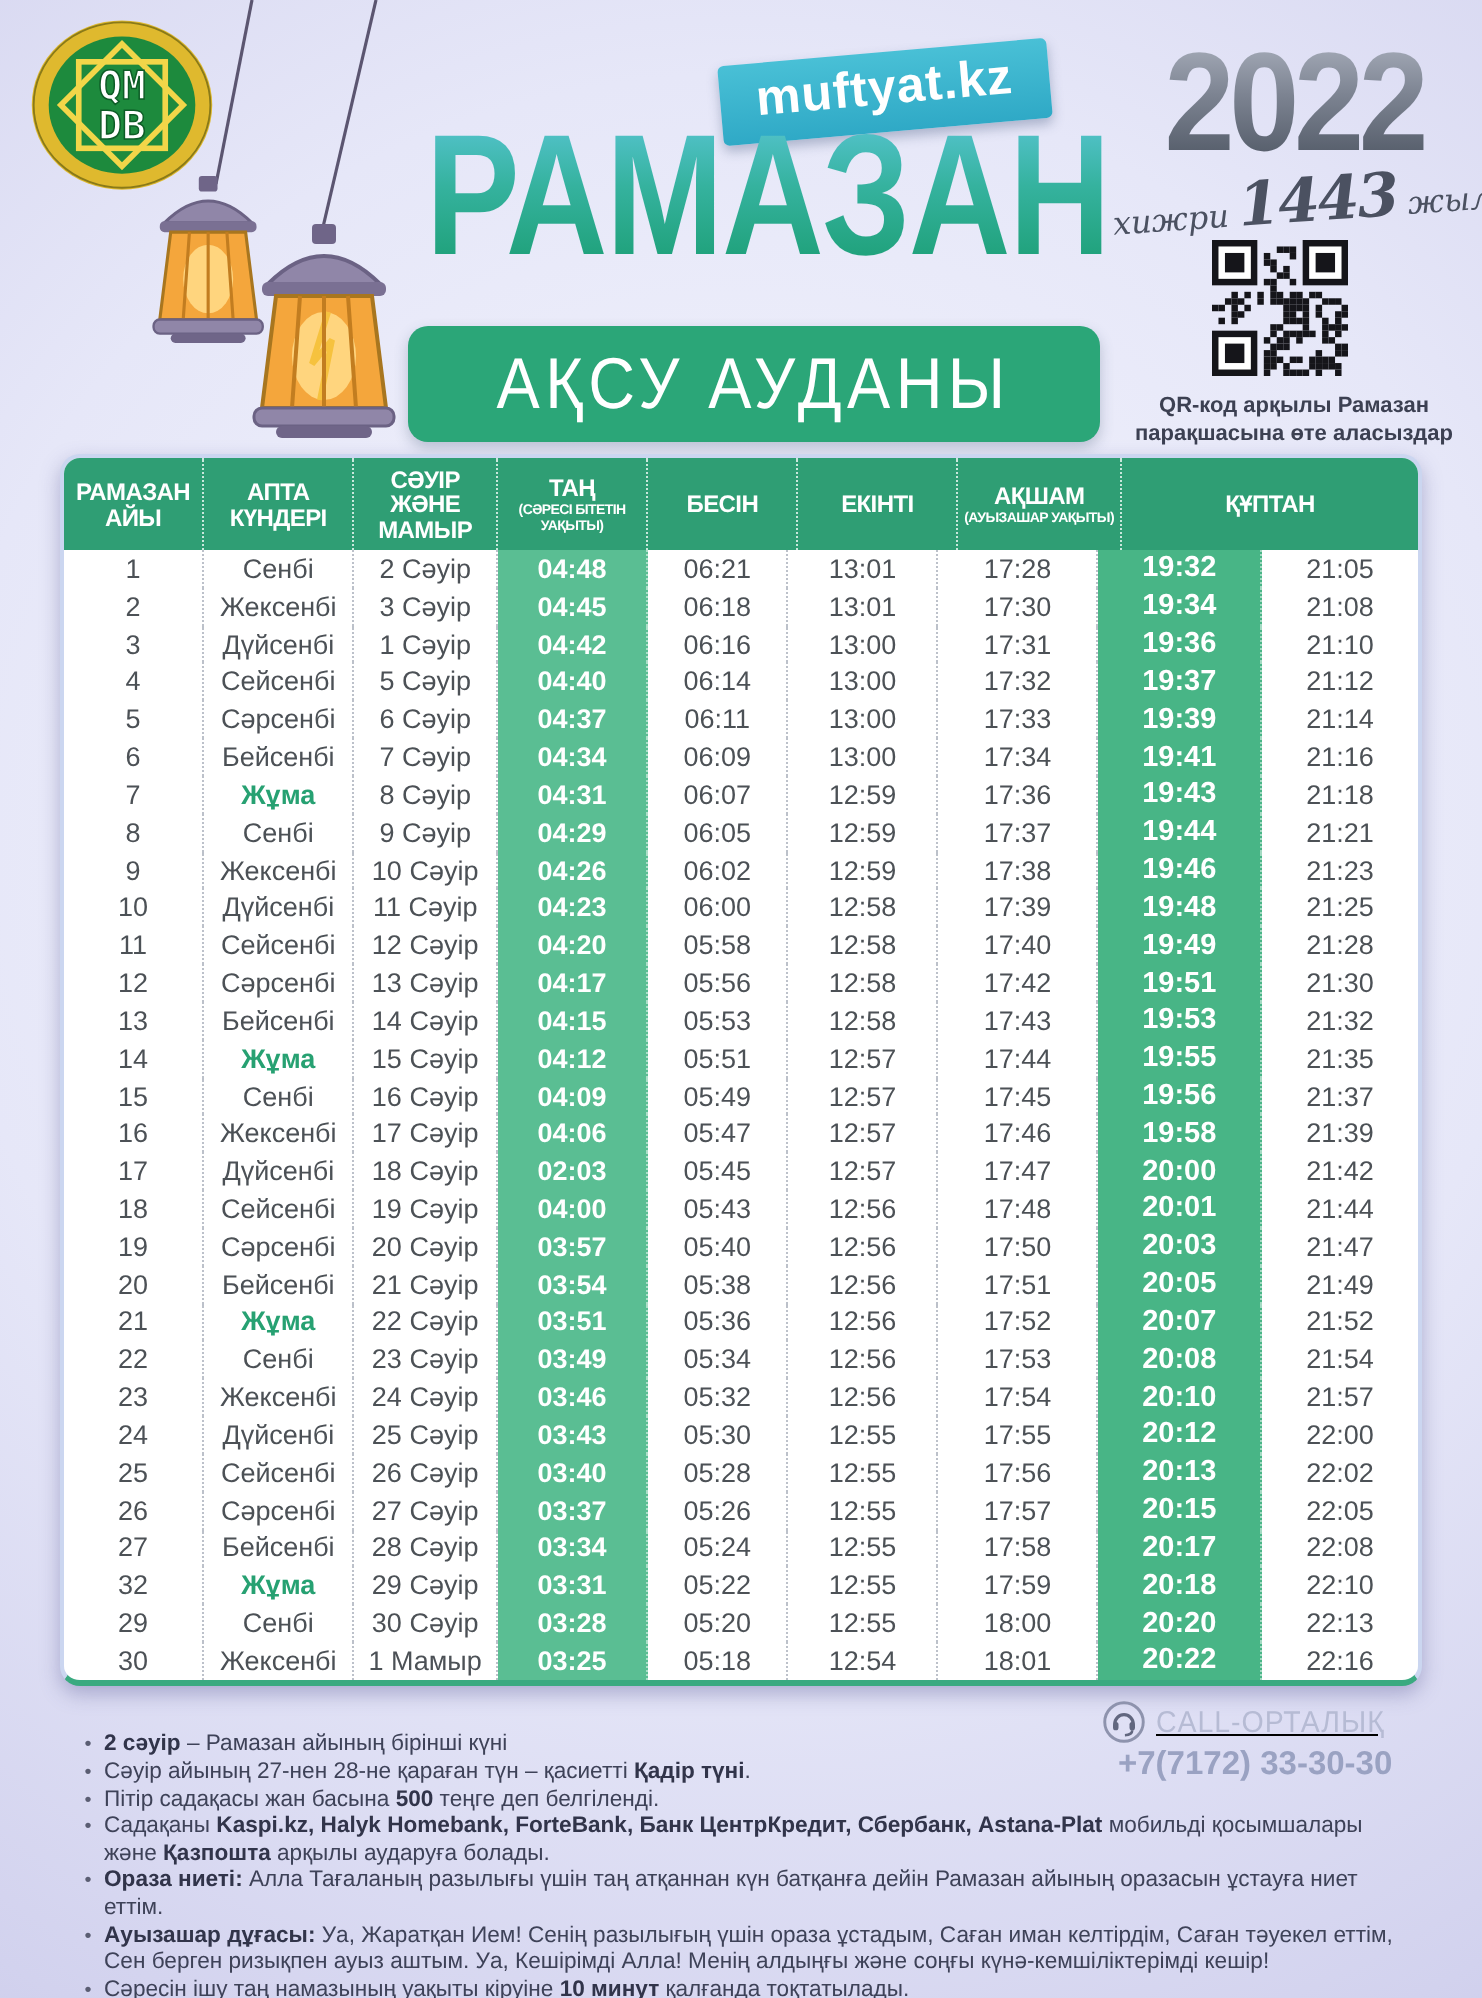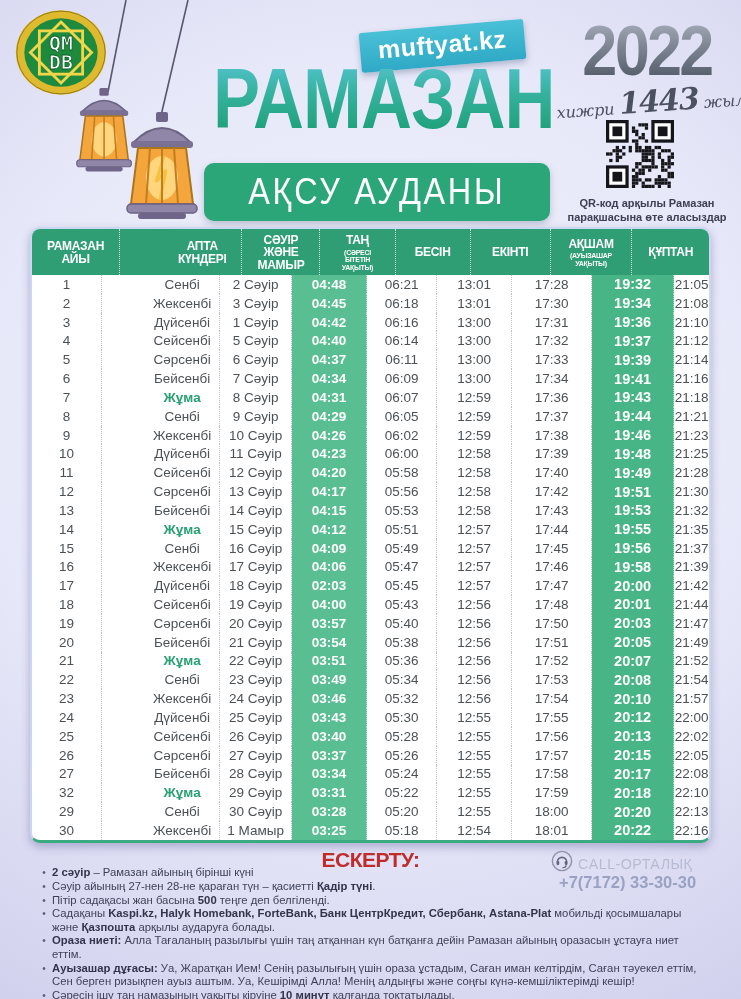--- a/index.html
+++ b/index.html
@@ -50,43 +50,43 @@
   .table-card{
     position:absolute;left:30px;top:227px;width:681px;height:616px;
     background:#fff;border:2px solid #cbd6f0;border-bottom:3px solid #3aaa80;border-radius:10px;
     overflow:hidden;box-sizing:border-box;
     box-shadow:0 4px 10px rgba(90,90,150,.4);
   }
   .thead{display:flex;height:46px;background:#2f9e74;}
   .hcell{
     display:flex;flex-direction:column;align-items:center;justify-content:center;
     color:#fff;font-weight:bold;font-size:12px;line-height:12.5px;text-align:center;
-    letter-spacing:-.3px;border-right:1px dotted rgba(255,255,255,.75);box-sizing:border-box;padding:1px 15px 0;
+    letter-spacing:-.3px;border-right:1px dotted rgba(255,255,255,.75);box-sizing:border-box;padding:1px 1px 0;
   }
   .hcell:last-child{border-right:none;}
   .hsub{font-size:7px;line-height:7.5px;margin-top:2px;font-weight:bold;}
   .tbody{display:flex;flex-direction:column;height:565px;}
   .trow{flex:1;display:flex;}
   .cell{
     display:flex;align-items:center;justify-content:center;
     font-size:13.5px;color:#4c5156;border-right:1px dotted #bcc1ca;box-sizing:border-box;
   }
   .cell:last-child{border-right:none;}
-  .c0{flex:0 0 10.35%;} .c1{flex:0 0 11.1%;margin-left:43px;} .c2{flex:0 0 10.6%;} .c3{flex:0 0 11.1%;}
+  .c0{flex:0 0 10.35%;} .c1{flex:0 0 11.1%;} .c2{flex:0 0 10.6%;} .c3{flex:0 0 11.1%;}
   .c4{flex:0 0 10.35%;} .c5{flex:0 0 11.1%;} .c6{flex:0 0 11.8%;} .c7{flex:0 0 12.1%;} .c8{flex:1;}
   .cell.tan{background:#5abe93;color:#fff;font-weight:bold;border-right-color:rgba(255,255,255,.5);}
   .cell.aksham{background:#48b586;color:#fff;font-weight:bold;font-size:14.5px;border-right-color:rgba(255,255,255,.5);}
   .cell.juma{color:#27a172;font-weight:bold;}
   
   .notice-title{
     position:absolute;left:0;right:0;top:848px;text-align:center;
     color:#c02b2b;font-size:21px;font-weight:bold;letter-spacing:-.5px;
   }
   .call-center{position:absolute;right:14px;top:850px;width:176px;}
-  .cc-row{display:flex;align-items:flex-end;gap:5px;}
+  .cc-row{display:flex;align-items:center;gap:5px;text-decoration:underline;}
   .cc-label{color:#b6bbd4;font-size:15px;letter-spacing:.5px;white-space:nowrap;transform:scaleX(.95);transform-origin:left;}
   .cc-phone{color:#9aa2c2;font-weight:bold;font-size:16.5px;margin-top:1px;margin-left:8px;white-space:nowrap;}
   .notes{position:absolute;left:36px;top:866px;width:668px;}
   .note{display:flex;line-height:13.3px;font-size:11.3px;color:#3e4258;margin:0 0 .5px;}
   .dot{flex:none;width:16px;text-align:center;color:#5a5d72;font-size:10px;}
   .note-text{flex:1;}
   .note-text b{color:#31344a;}
 </style>
 </head>
 <body>
@@ -643,21 +643,20 @@
           <div class="cell c3 tan">03:25</div>
           <div class="cell c4">05:18</div>
           <div class="cell c5">12:54</div>
           <div class="cell c6">18:01</div>
           <div class="cell c7 aksham">20:22</div>
           <div class="cell c8">22:16</div>
         </div>
       </div>
   </div>
 
-  <div class="notice-title">ЕСКЕРТУ:</div>
 
   <div class="call-center">
     <div class="cc-row">
       <svg width="22" height="22" viewBox="0 0 24 24">
         <circle cx="12" cy="12" r="10.5" fill="none" stroke="#8e93ad" stroke-width="1.6"></circle>
         <path d="M7,13 a5,5 0 0 1 10,0" fill="none" stroke="#62677f" stroke-width="1.8"></path>
         <rect x="6" y="12" width="3" height="4.5" rx="1.4" fill="#62677f"></rect>
         <rect x="15" y="12" width="3" height="4.5" rx="1.4" fill="#62677f"></rect>
         <path d="M16.5,16.5 q0,2.5 -4,2.7" fill="none" stroke="#62677f" stroke-width="1.4"></path>
       </svg>

